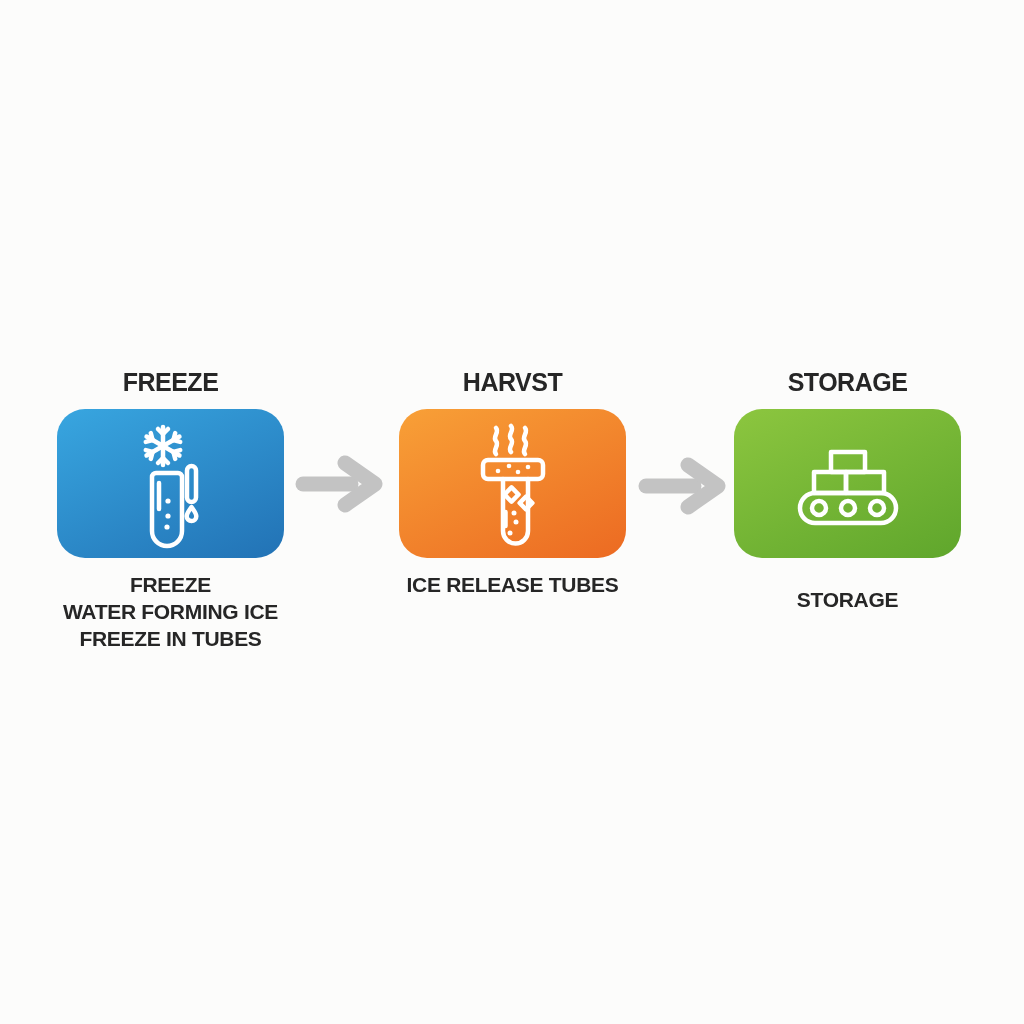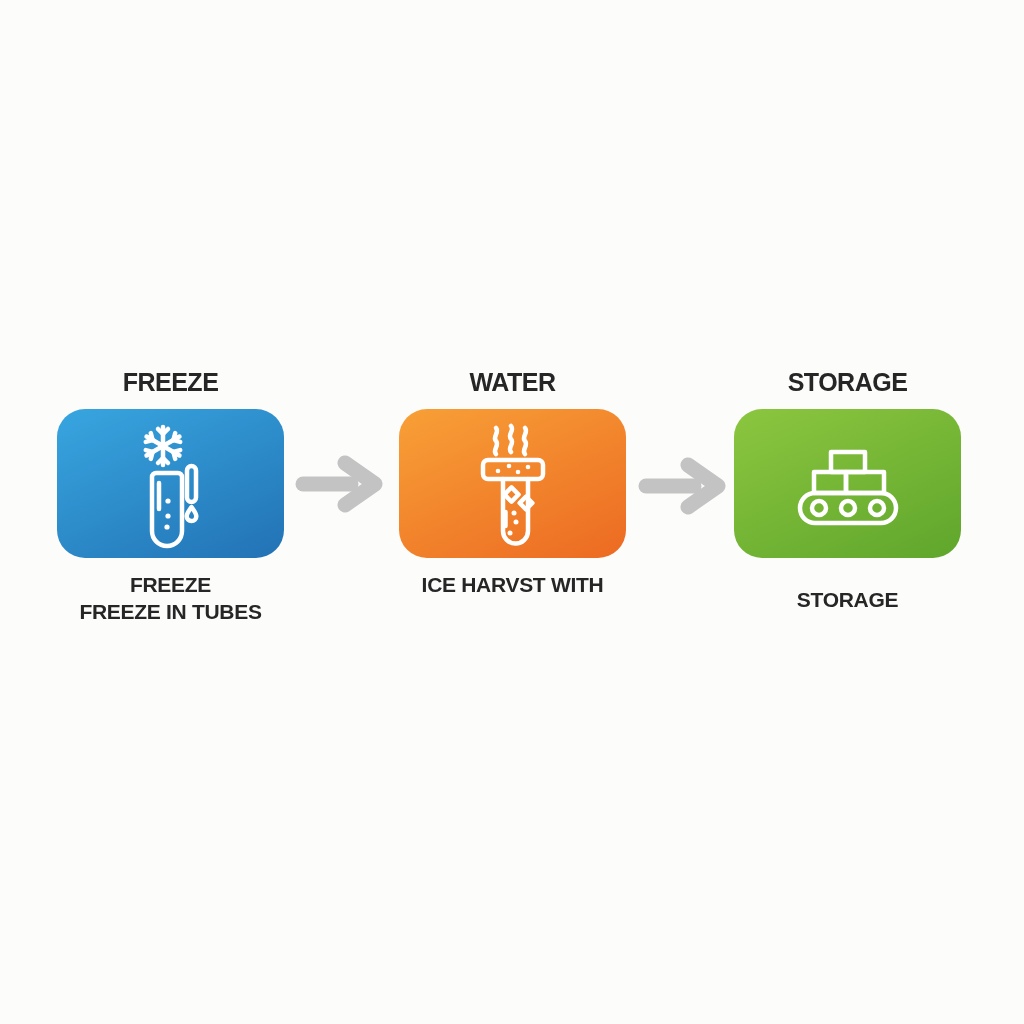--- a/index.html
+++ b/index.html
@@ -105,31 +105,32 @@
         <circle class="icon-fill" cx="42" cy="100" r="2.6"></circle>
         <circle class="icon-fill" cx="41" cy="111" r="2.6"></circle>
 
         <rect class="icon-stroke" x="61" y="50" width="9" height="36" rx="4.5"></rect>
 
         <path class="icon-stroke" d="M65.5,91 c-2.8,4 -4.8,6.6 -4.8,9.2 a4.8,4.8 0 0 0 9.6,0 c0,-2.6 -2,-5.2 -4.8,-9.2 z"></path>
       </svg>
     </div>
     <div class="caption">
       <div>FREEZE</div>
+      <div>WATER FORMING ICE</div>
       <div>FREEZE IN TUBES</div>
     </div>
   </div>
 
   <svg class="arrow" id="arrow-1" viewBox="0 0 92 58">
     <line class="arrow-stroke" x1="10" y1="29" x2="58" y2="29"></line>
     <polyline class="arrow-stroke" points="52,8 82,29 52,50"></polyline>
   </svg>
 
   <div class="step" id="step-harvest">
-    <div class="step-title">WATER</div>
+    <div class="step-title">HARVST</div>
     <div class="tile" style="background: linear-gradient(155deg, rgb(248, 160, 55) 0%, rgb(236, 106, 34) 100%);">
       <svg width="90" height="135" viewBox="0 0 90 135">
 
         <path class="icon-stroke" d="M28,38 c-4,-4.5 4,-8.5 0,-13 c-4,-4.5 4,-8.5 0,-13"></path>
         <path class="icon-stroke" d="M43,36 c-4,-4.5 4,-8.5 0,-13 c-4,-4.5 4,-8.5 0,-13"></path>
         <path class="icon-stroke" d="M57,38 c-4,-4.5 4,-8.5 0,-13 c-4,-4.5 4,-8.5 0,-13"></path>
 
         <rect class="icon-stroke" x="15" y="44" width="60" height="19" rx="5"></rect>
         <circle class="icon-fill" cx="30" cy="55" r="2.3"></circle>
         <circle class="icon-fill" cx="41" cy="50" r="2.3"></circle>
@@ -141,21 +142,21 @@
         <rect class="icon-stroke" x="38.5" y="73.5" width="10" height="10" transform="rotate(45 43.5 78.5)"></rect>
         <rect class="icon-stroke" x="53.5" y="82.5" width="9" height="9" transform="rotate(45 58 87)"></rect>
 
         <line class="icon-stroke" x1="37.5" y1="96" x2="37.5" y2="110"></line>
         <circle class="icon-fill" cx="46" cy="97" r="2.5"></circle>
         <circle class="icon-fill" cx="48" cy="106" r="2.5"></circle>
         <circle class="icon-fill" cx="42" cy="117" r="2.5"></circle>
       </svg>
     </div>
     <div class="caption">
-      <div>ICE HARVST WITH</div>
+      <div>ICE RELEASE TUBES</div>
     </div>
   </div>
 
   <svg class="arrow" id="arrow-2" viewBox="0 0 92 58">
     <line class="arrow-stroke" x1="10" y1="29" x2="58" y2="29"></line>
     <polyline class="arrow-stroke" points="52,8 82,29 52,50"></polyline>
   </svg>
 
   <div class="step" id="step-storage">
     <div class="step-title">STORAGE</div>

